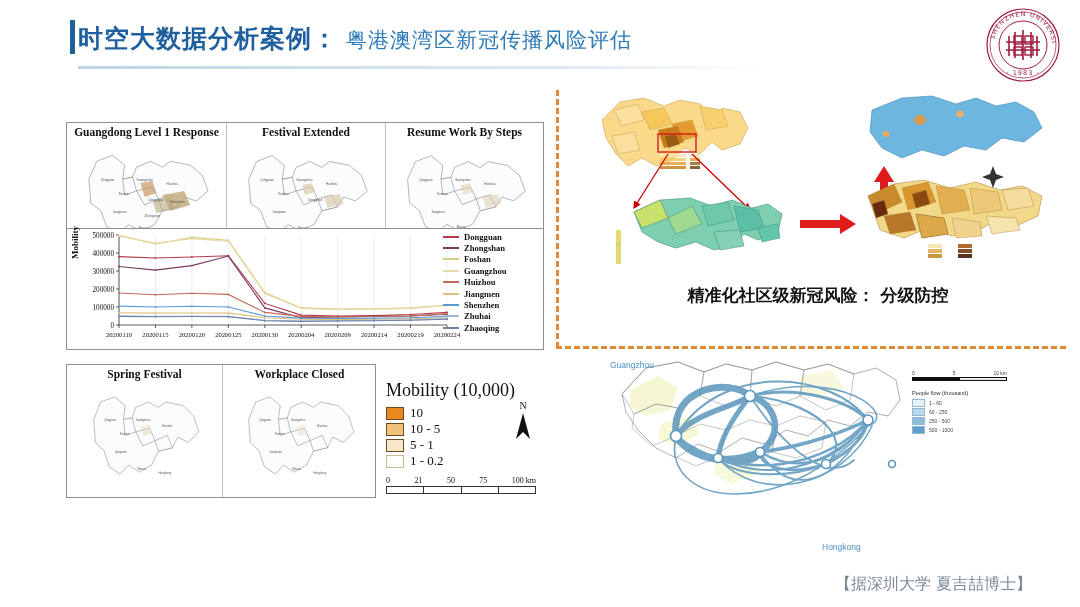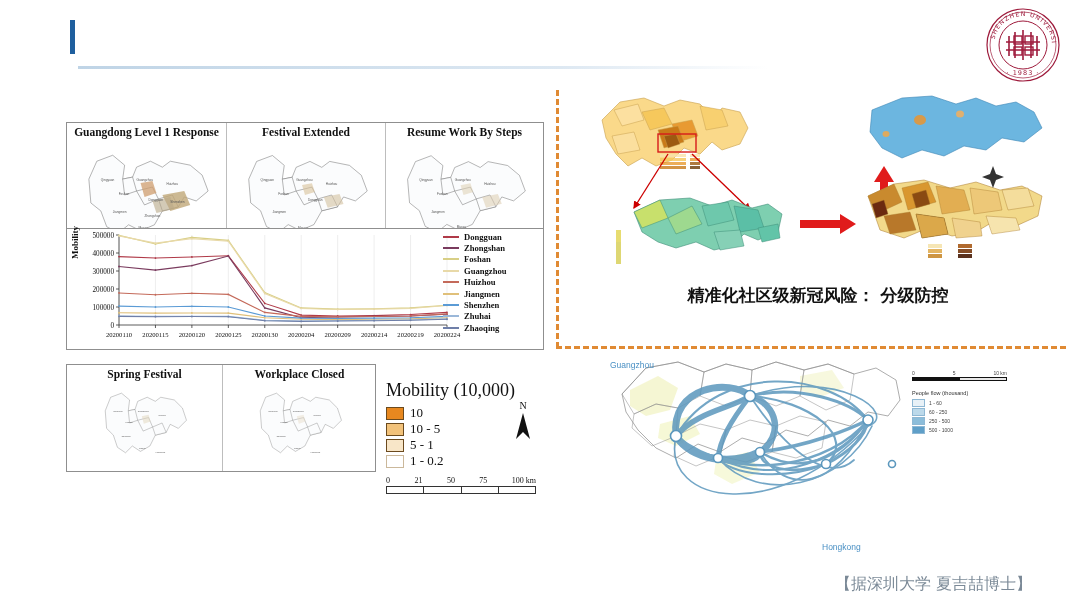--- a/index.html
+++ b/index.html
@@ -54,21 +54,21 @@
     position:absolute;left:3px;top:30px;font-family:"Liberation Serif", serif;
     font-weight:bold;font-size:9px;color:#111;
     transform:rotate(-90deg);transform-origin:left top;white-space:nowrap;
   }
   .legend-box{position:absolute;right:4px;top:2px;width:96px;}
   .legend-row{display:flex;align-items:center;height:11.4px;}
   .legend-line{width:16px;height:2px;margin-right:5px;flex:none;}
   .legend-txt{font-family:"Liberation Serif", serif;font-weight:bold;
               font-size:8.6px;color:#111;white-space:nowrap;}
 
-  .bottom-maps{position:absolute;left:0;top:276px;width:310px;height:108px;
+  .bottom-maps{position:absolute;left:0;top:276px;width:310px;height:134px;
                border:1px solid #8f8f8f;box-sizing:border-box;padding-left:12px;}
 
   
   .mob-legend{position:absolute;left:320px;top:292px;width:158px;}
   .mob-title{font-family:"Liberation Serif", serif;font-size:18px;color:#111;
              white-space:nowrap;margin-bottom:4px;}
   .mob-row{display:flex;align-items:center;height:16px;}
   .mob-swatch{width:16px;height:11px;border:1px solid #6b4a1e;margin-right:6px;flex:none;}
   .mob-lbl{font-family:"Liberation Serif", serif;font-size:13px;color:#111;}
   .compass{position:absolute;right:6px;top:20px;width:30px;text-align:center;}
@@ -124,20 +124,24 @@
   .wm2{position:absolute;left:835px;top:574px;
        font-family:"DejaVu Sans", sans-serif;font-size:16px;color:#6d7d8c;
        white-space:nowrap;opacity:.9;}
 </style>
 </head>
 <body>
 
 <div class="slide">
 
   <div class="title-accent"></div>
+  <div class="title-bar">
+    <span class="title-main">时空大数据分析案例：</span>
+    <span class="title-sub">粤港澳湾区新冠传播风险评估</span>
+  </div>
   <div class="title-rule"></div>
 
   <div class="logo">
     <svg viewBox="0 0 78 78" width="78" height="78">
       <circle cx="39" cy="39" r="36" fill="none" stroke="#9e1b3c" stroke-width="1.2"></circle>
       <circle cx="39" cy="39" r="33" fill="none" stroke="#9e1b3c" stroke-width="0.7"></circle>
       <circle cx="39" cy="39" r="24" fill="none" stroke="#9e1b3c" stroke-width="1"></circle>
       <g stroke="#9e1b3c" stroke-width="1.6" fill="none">
         <path d="M25 30 L25 50 M31 26 L31 52 M39 24 L39 54 M47 26 L47 52 M53 30 L53 50"></path>
         <path d="M22 36 L56 36 M22 44 L56 44"></path>

